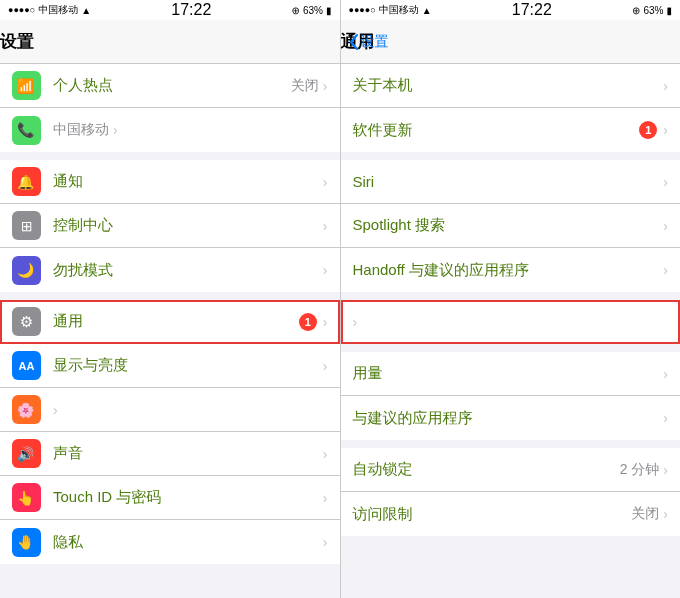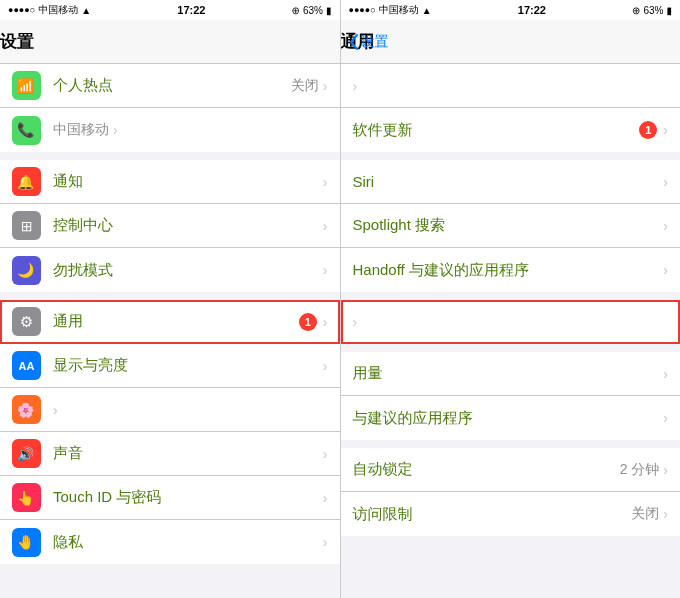--- a/index.html
+++ b/index.html
@@ -28,21 +28,21 @@
       background: #fff;
       display: flex;
       align-items: center;
       justify-content: space-between;
       padding: 0 8px;
       font-size: 10px;
       color: #000;
       flex-shrink: 0;
     }
     .status-left { display: flex; align-items: center; gap: 3px; }
-    .status-center { font-size: 11px; font-weight: 700; }
+    .status-center { font-size: 16px; font-weight: 400; }
     .status-right { display: flex; align-items: center; gap: 3px; font-size: 10px; }
 
     
     .nav-bar {
       height: 44px;
       background: #f7f7f7;
       border-bottom: 1px solid #c8c8cd;
       display: flex;
       align-items: center;
       justify-content: flex-start;
@@ -298,20 +298,21 @@
       </svg>
       <span style="color:#007aff; font-size:14px;">设置</span>
     </div>
     <span class="nav-title">通用</span>
   </div>
 
   <div class="settings-list">
 
     <div class="settings-group">
       <div class="settings-row">
+        <span class="row-label">关于本机</span>
         <span class="row-chevron">›</span>
       </div>
       <div class="settings-row">
         <span class="row-label">软件更新</span>
         <span class="row-badge">1</span>
         <span class="row-chevron">›</span>
       </div>
     </div>
 
     <div class="section-gap"></div>

